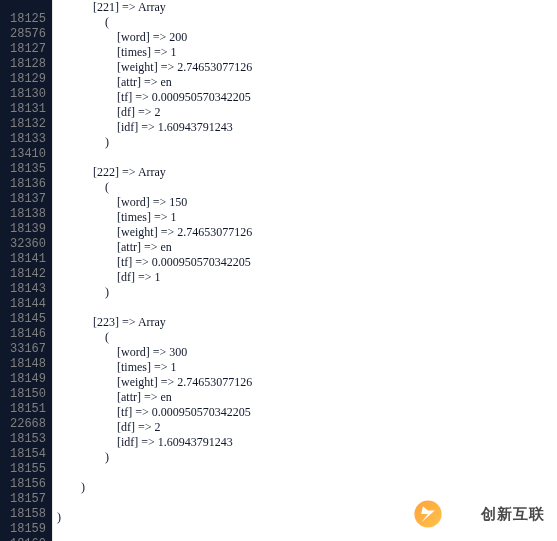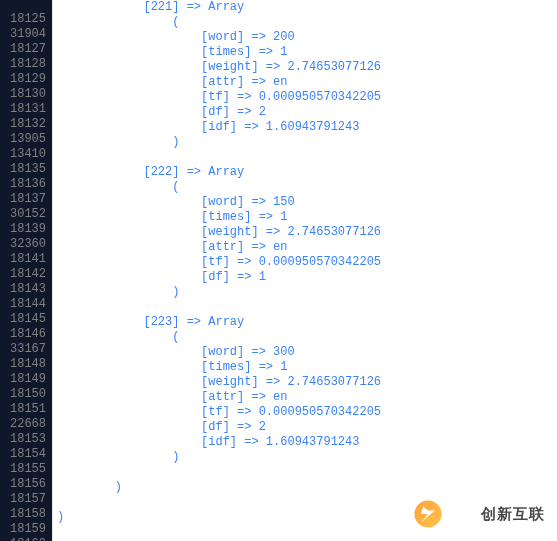--- a/index.html
+++ b/index.html
@@ -1,44 +1,44 @@
 <!DOCTYPE html>
 <html><head>
 <meta charset="utf-8">
 <style>
   * { margin: 0; padding: 0; box-sizing: border-box; }
   body { font-family: "SimSun", "Courier New", monospace; font-size: 12px; background: #fff; width: 557px; height: 541px; overflow: hidden; position: relative; }
   .code-area { display: flex; }
   .gutter { background: #0f172a; text-align: right; padding: 12px 6px 0 10px; color: #808080; user-select: none; border-right: 1px solid #e8e8e8; }
   .gutter .ln { height: 15px; line-height: 15px; }
   .content { padding-left: 4px; flex: 1; }
-  .content .row { height: 15px; line-height: 15px; white-space: pre; color: #3b82f6; }
+  .content .row { height: 15px; line-height: 15px; white-space: pre; color: #0f172a; font-family: Liberation Serif, serif; }
   .watermark { position: absolute; bottom: 10px; right: 12px; display: flex; align-items: center; gap: 6px; opacity: 0.92; }
   .wm-icon { width: 34px; height: 34px; }
   .wm-text { font-family: "Microsoft YaHei", sans-serif; font-size: 15px; font-weight: 700; color: #3a3a3a; letter-spacing: 1px; margin-left: 30px; }
 </style>
 </head>
 <body>
 
 <div class="code-area">
   <div class="gutter" id="gutter">
       <div class="ln">18125</div>
-      <div class="ln">31904</div>
+      <div class="ln">28576</div>
       <div class="ln">18127</div>
       <div class="ln">18128</div>
       <div class="ln">18129</div>
       <div class="ln">18130</div>
       <div class="ln">18131</div>
       <div class="ln">18132</div>
-      <div class="ln">13905</div>
+      <div class="ln">18133</div>
       <div class="ln">13410</div>
       <div class="ln">18135</div>
       <div class="ln">18136</div>
       <div class="ln">18137</div>
-      <div class="ln">30152</div>
+      <div class="ln">18138</div>
       <div class="ln">18139</div>
       <div class="ln">32360</div>
       <div class="ln">18141</div>
       <div class="ln">18142</div>
       <div class="ln">18143</div>
       <div class="ln">18144</div>
       <div class="ln">18145</div>
       <div class="ln">18146</div>
       <div class="ln">33167</div>
       <div class="ln">18148</div>

